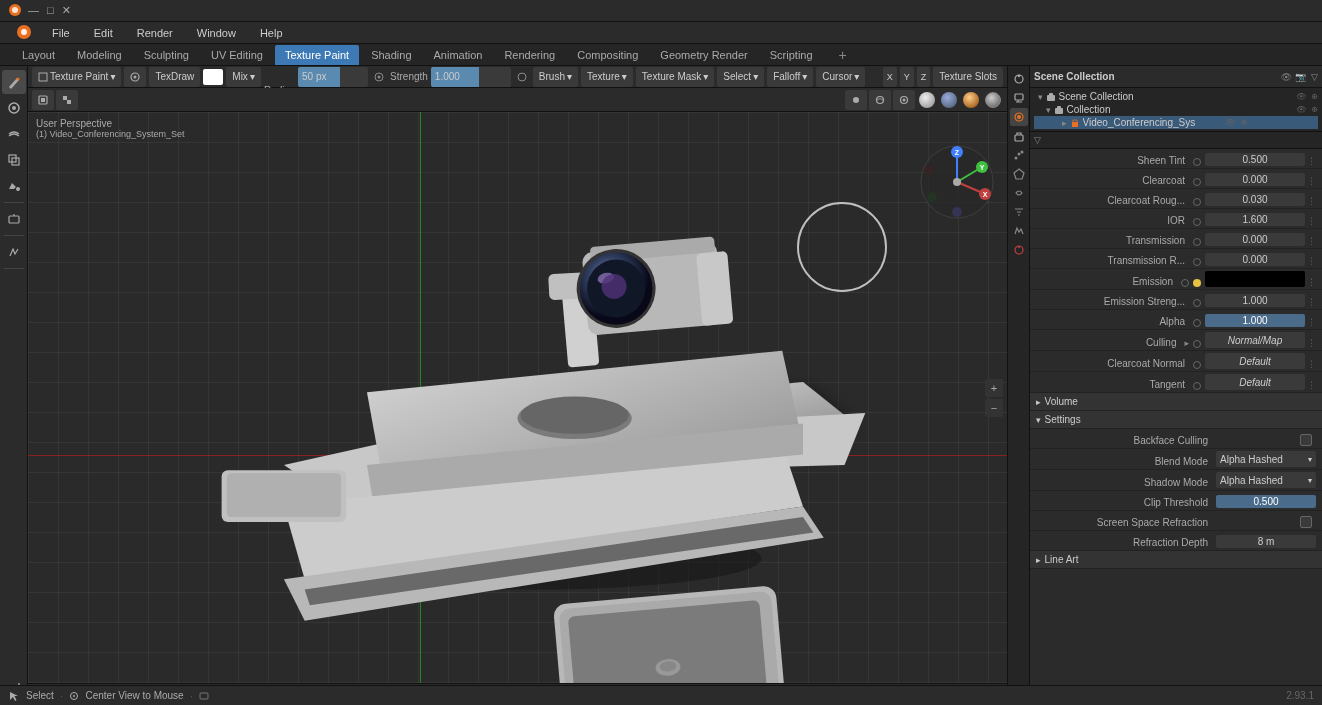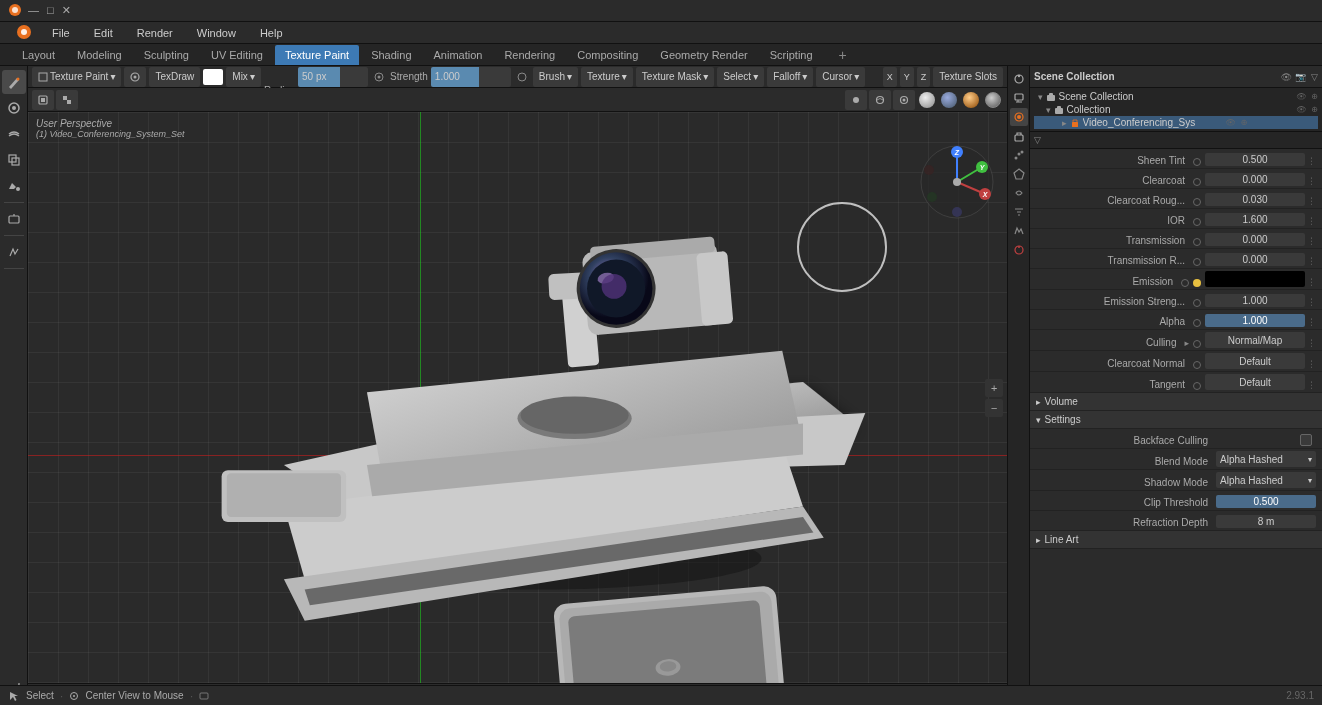--- a/index.html
+++ b/index.html
@@ -290,21 +290,20 @@
       display: flex; align-items: center;
       padding: 0 4px; gap: 2px;
       border-bottom: 1px solid #111;
       flex-shrink: 0;
     }
 
     #vp-body {
       flex: 1;
       position: relative;
       overflow: hidden;
-      font-style: italic;
     }
 
     #vp-bottom-row {
       height: 22px;
       background: #2b2b2b;
       display: flex; align-items: center;
       padding: 0 6px; gap: 6px;
       border-top: 1px solid #111;
       flex-shrink: 0;
     }
@@ -363,21 +362,21 @@
       font-size: 10px; color: #ccc;
       cursor: pointer;
     }
 
     .link-val {
       width: 100px; height: 16px;
       background: #3a3a3a;
       border-radius: 2px;
       display: flex; align-items: center; justify-content: center;
       padding: 0 4px;
-      font-size: 10px; color: #ccc;
+      font-size: 10px; color: #ccc; font-style: italic;
     }
 
     .node-socket {
       width: 8px; height: 8px;
       border: 1px solid #666;
       border-radius: 50%;
       margin-right: 4px;
       background: transparent;
     }
 
@@ -987,20 +986,26 @@
               <span>Alpha Hashed</span>
               <span style="font-size:8px;">▾</span>
             </div>
           </div>
 
           <div class="prop-row">
             <span class="prop-label">Clip Threshold</span>
             <div class="prop-value highlighted">0.500</div>
           </div>
 
+          <div class="prop-row">
+            <span class="prop-label">Screen Space Refraction</span>
+            <div class="checkbox-wrap">
+              <div class="cb"></div>
+            </div>
+          </div>
 
           <div class="prop-row">
             <span class="prop-label">Refraction Depth</span>
             <div class="prop-value">8 m</div>
           </div>
 
 
 
           <div class="section-header">
             <span style="font-size:9px;">▸</span>

